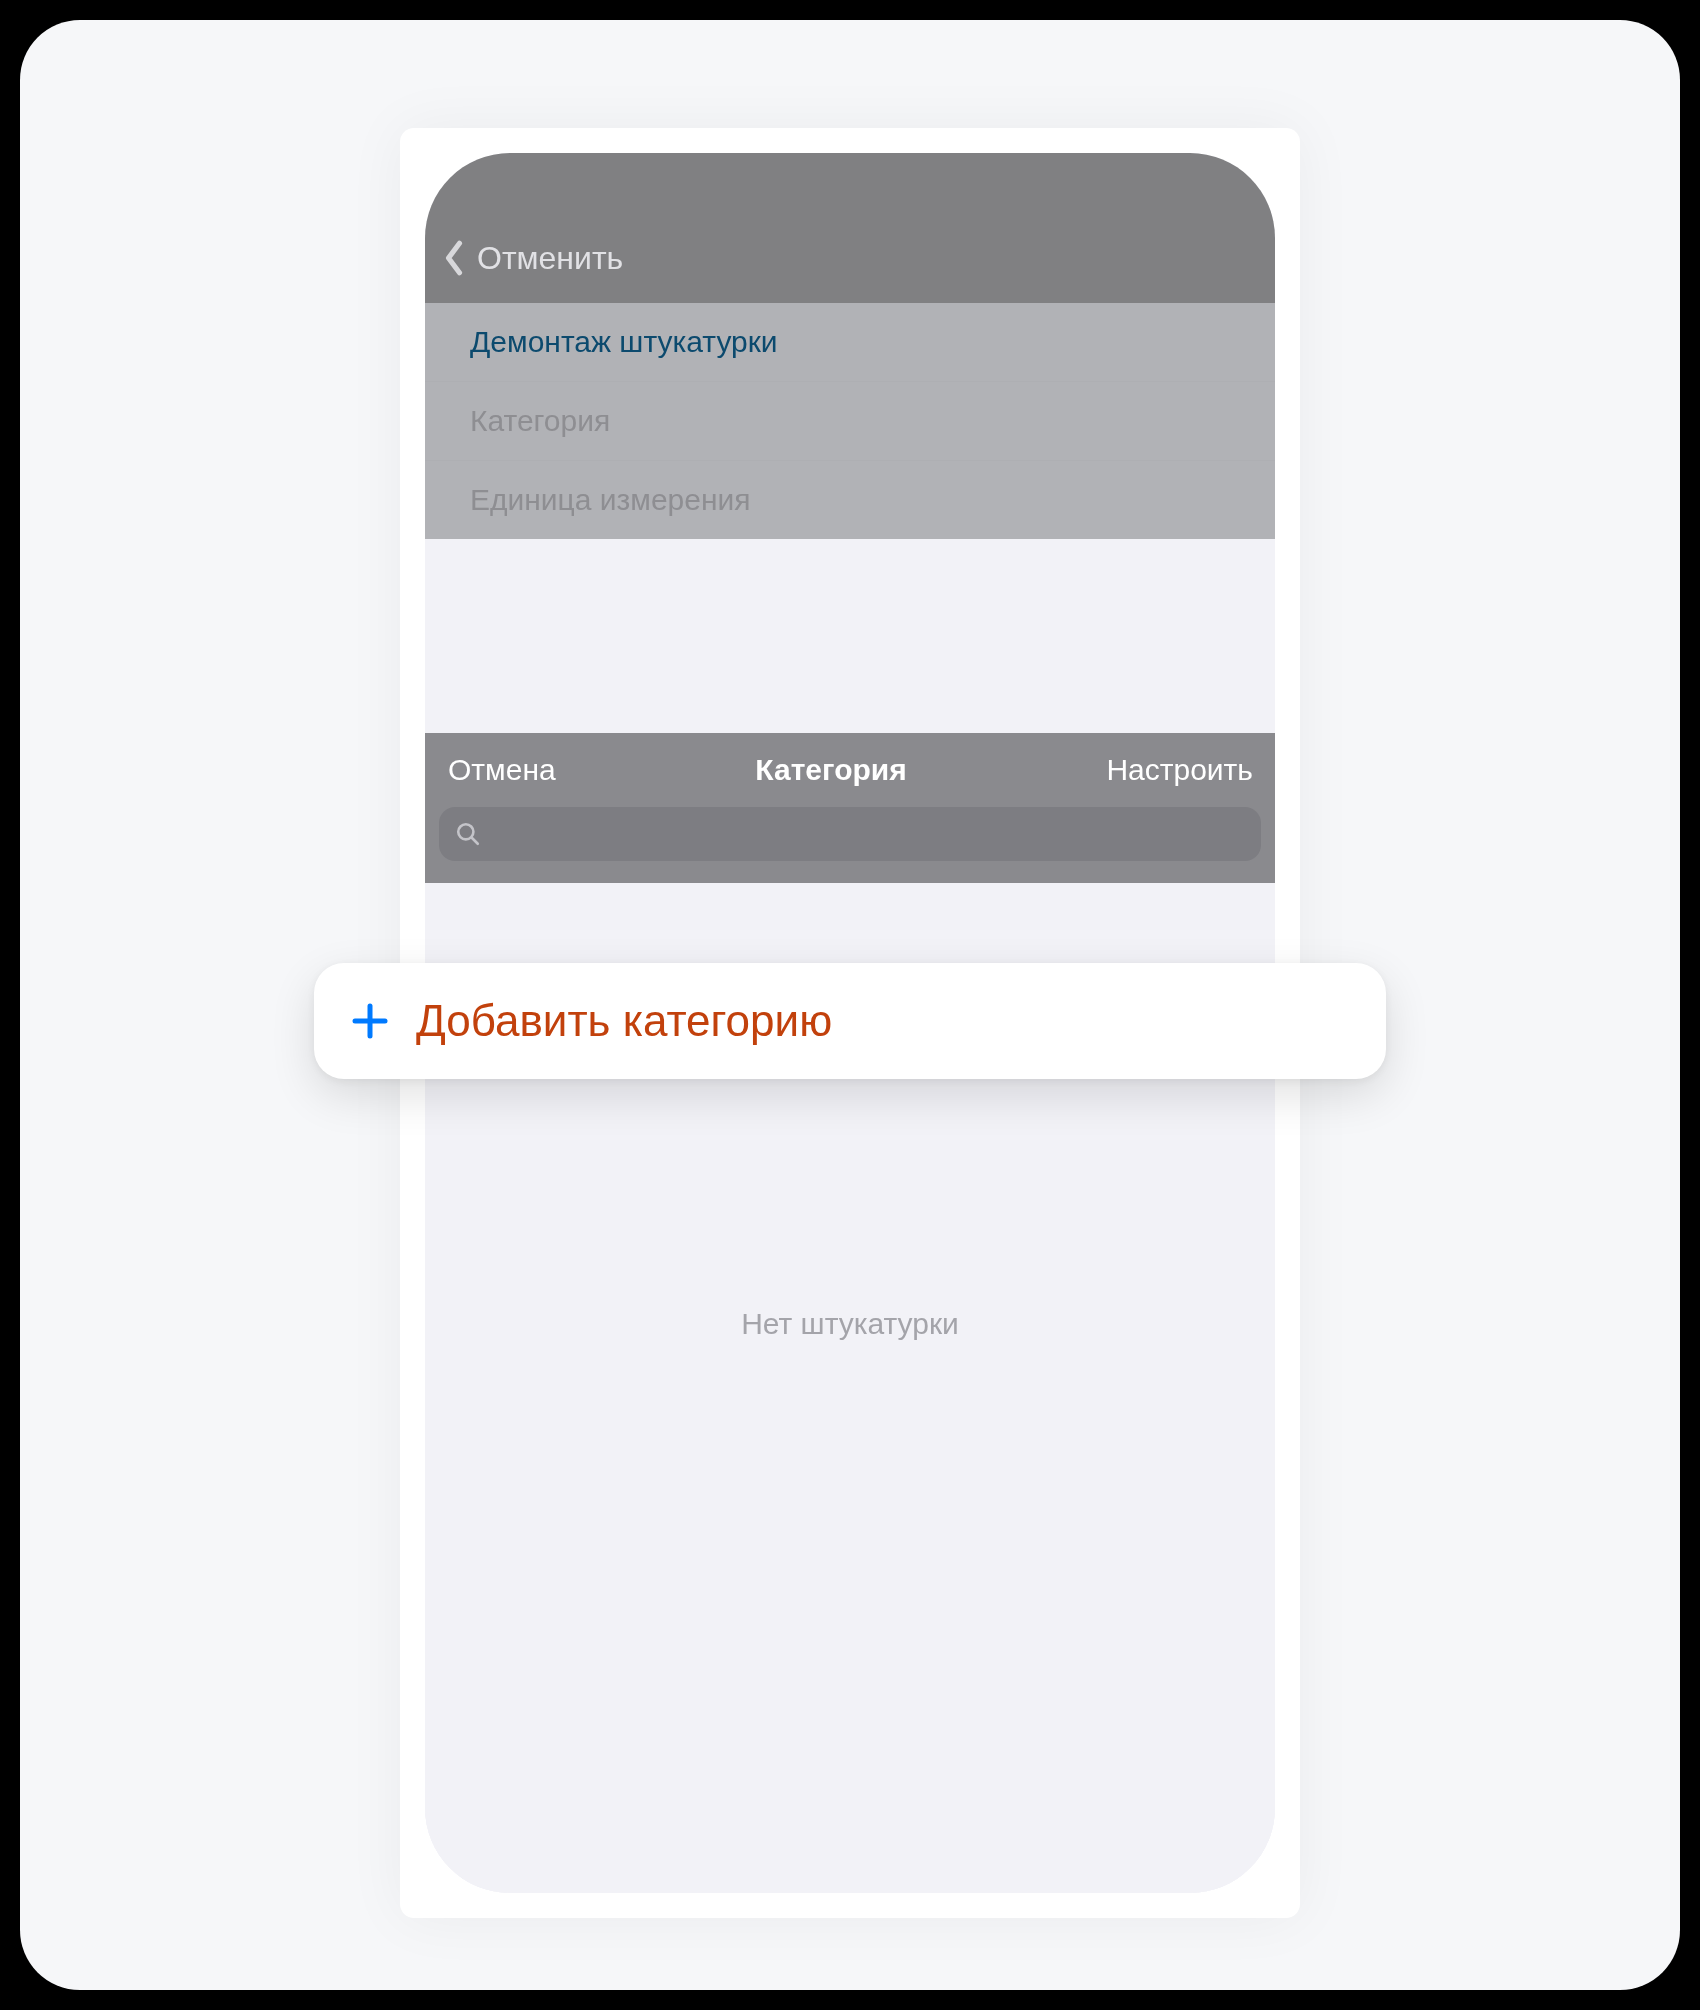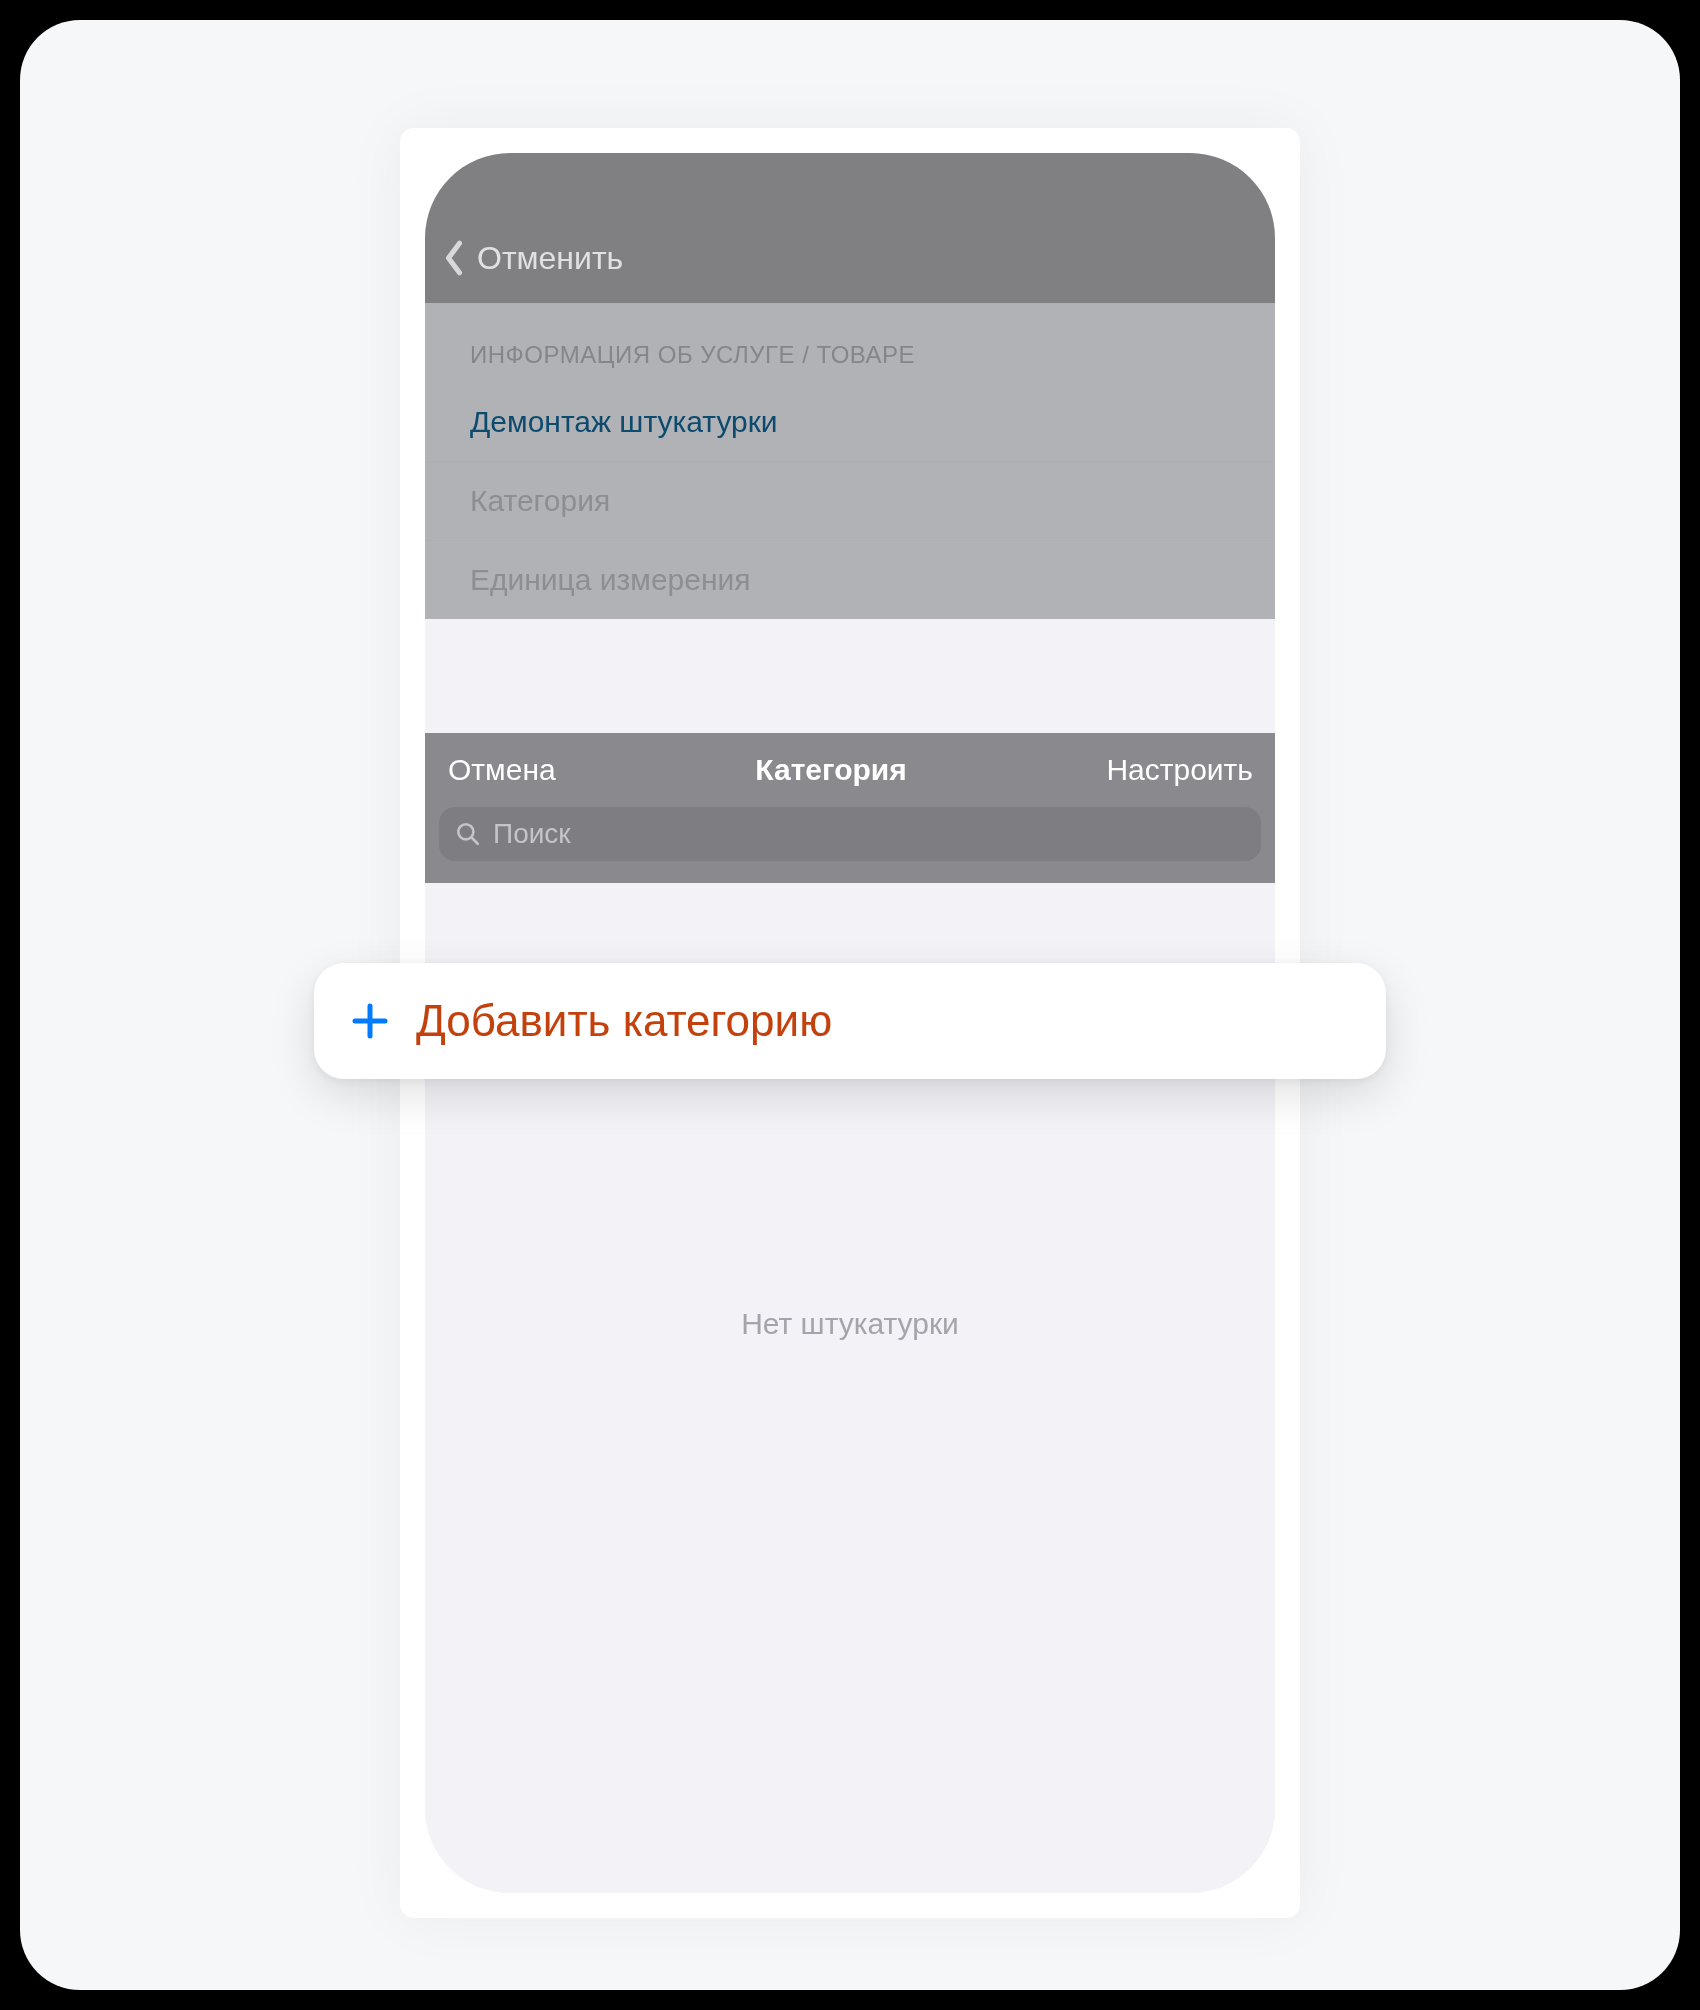--- a/index.html
+++ b/index.html
@@ -209,21 +209,20 @@
       <div class="bg-form">
         <div class="bg-navbar">
           <span class="back-chevron">
             <svg viewBox="0 0 12 20" fill="none" stroke="#d8d8db" stroke-width="2.8" stroke-linecap="round" stroke-linejoin="round">
               <polyline points="9,2 3,10 9,18"></polyline>
             </svg>
           </span>
           <span class="bg-cancel">Отменить</span>
         </div>
         <div class="bg-section">
-          <div class="bg-group-header">ИНФОРМАЦИЯ ОБ УСЛУГЕ / ТОВАРЕ</div>
           <div class="bg-row">Демонтаж штукатурки</div>
           <div class="bg-row placeholder">Категория</div>
           <div class="bg-row placeholder" style="border-bottom:none">Единица измерения</div>
         </div>
       </div>
 
       <div class="dim-overlay"></div>
 
       <div class="picker-sheet">
         <div class="picker-header">
@@ -232,21 +231,20 @@
           <span class="picker-btn">Настроить</span>
         </div>
         <div class="search-wrapper">
           <div class="search-field">
             <span class="search-icon">
               <svg viewBox="0 0 24 24" fill="none" stroke="#c4c4c9" stroke-width="2.4" stroke-linecap="round">
                 <circle cx="10" cy="10" r="7"></circle>
                 <line x1="15.5" y1="15.5" x2="21" y2="21"></line>
               </svg>
             </span>
-            <input class="search-input" type="text" placeholder="Поиск" style="">
           </div>
         </div>
         <div class="picker-body">
           <div class="empty-state">Нет штукатурки</div>
         </div>
       </div>
 
     </div>
   </div>
 

